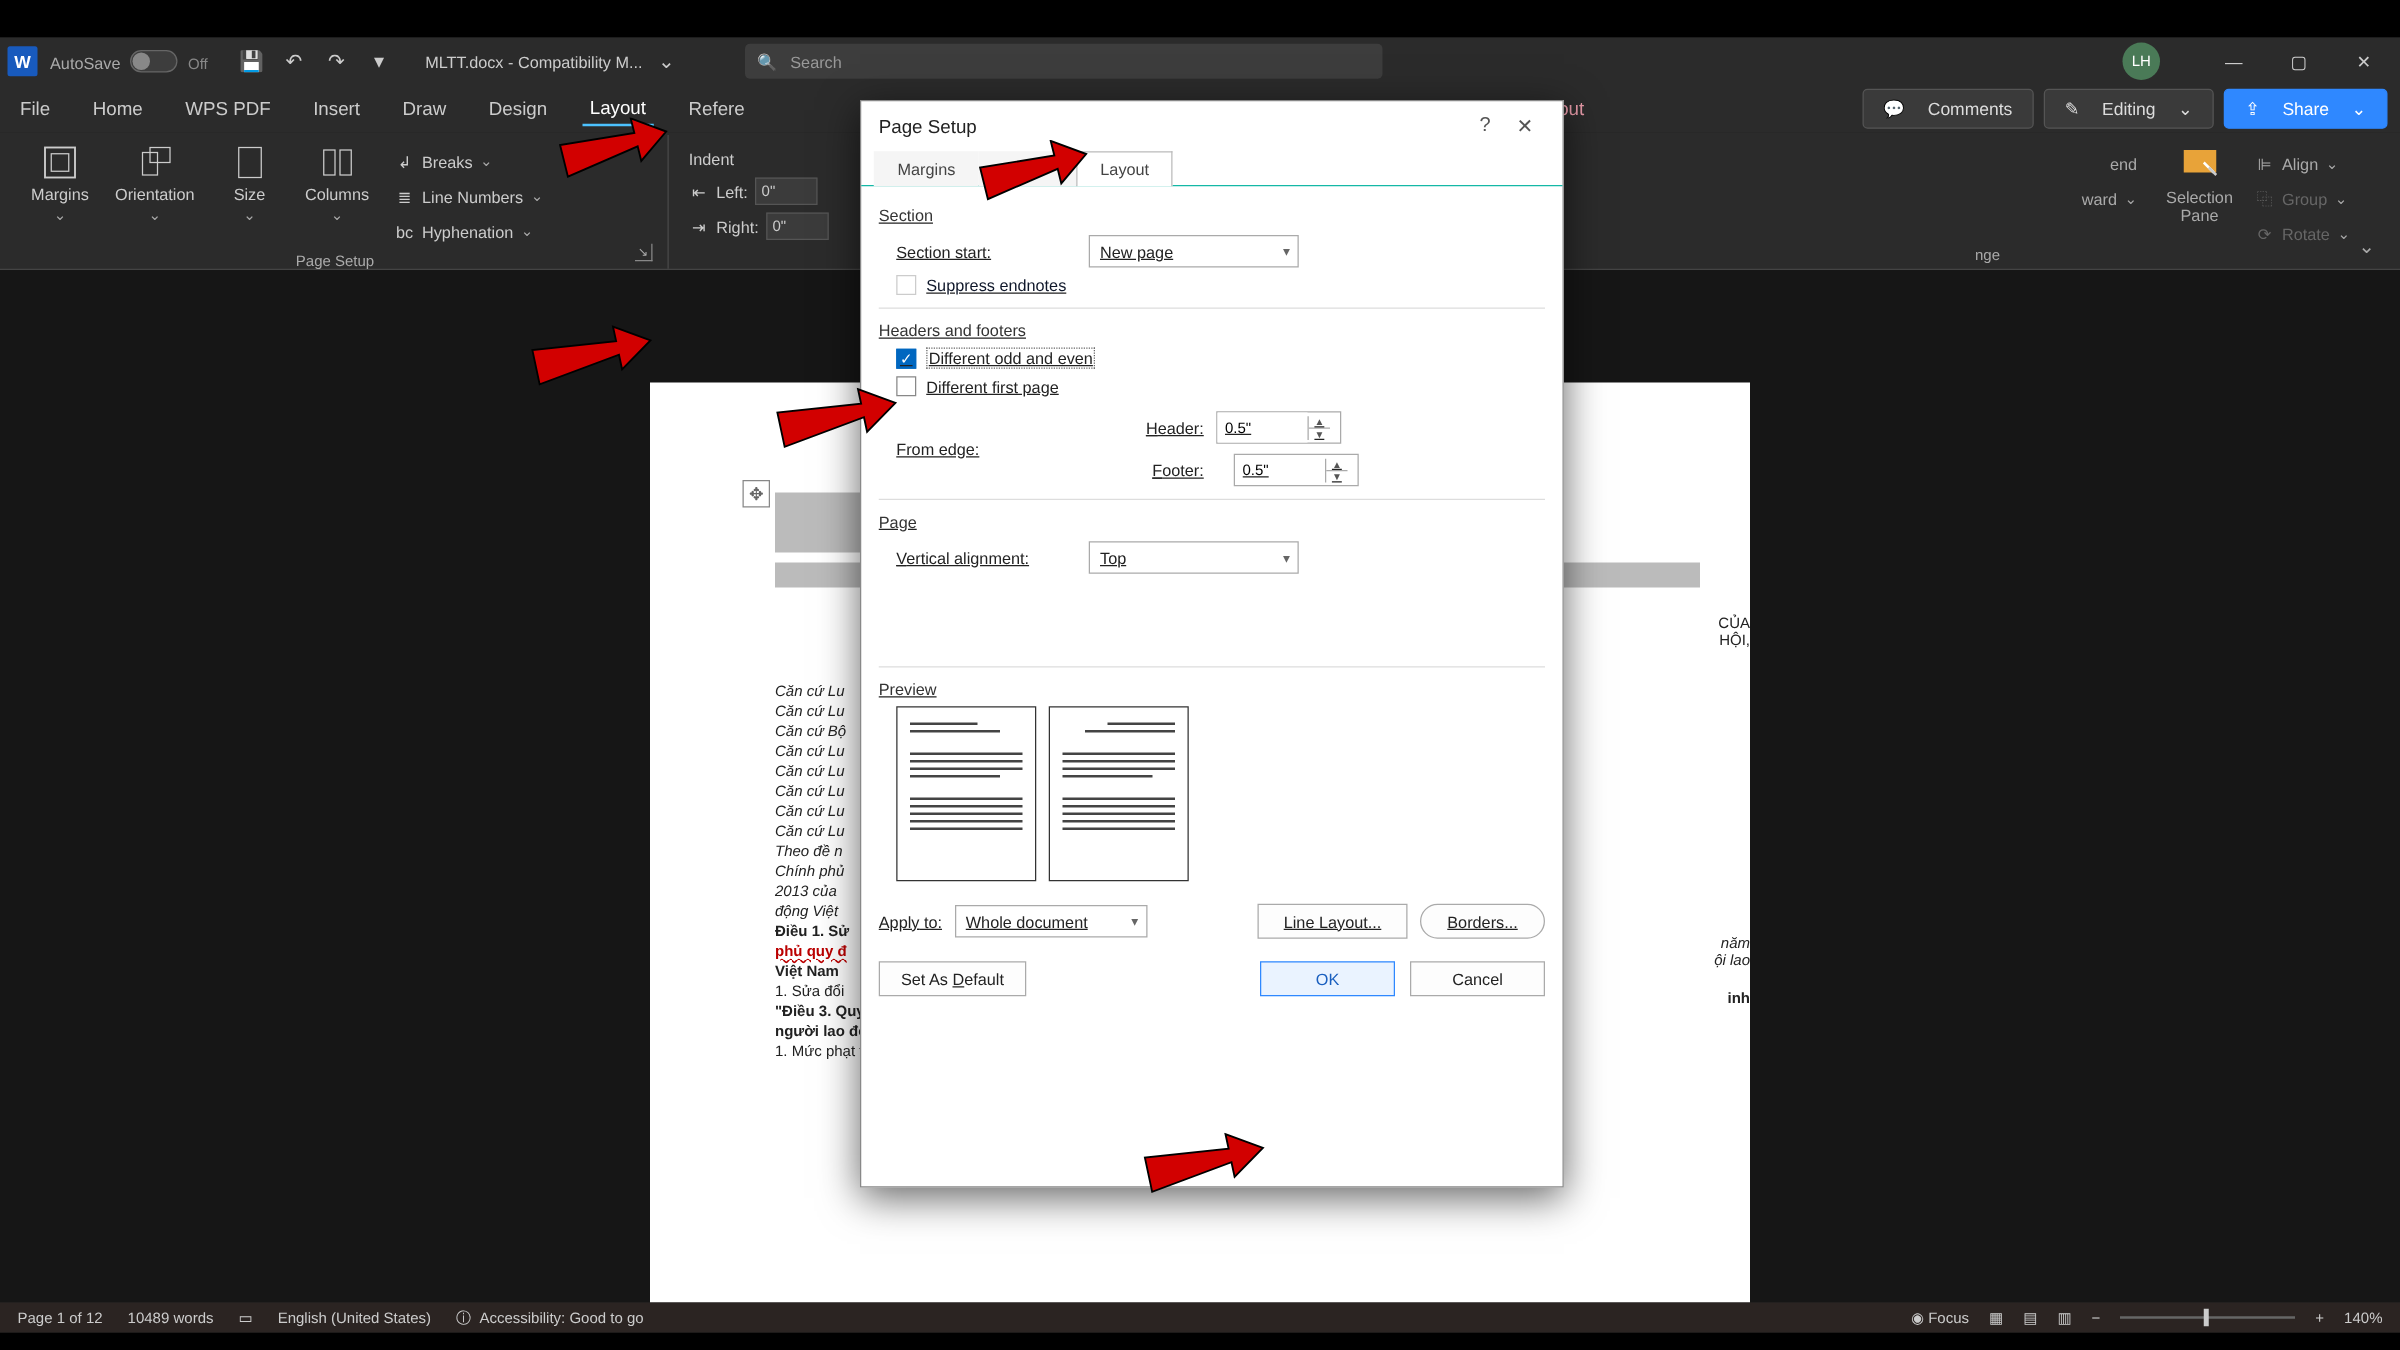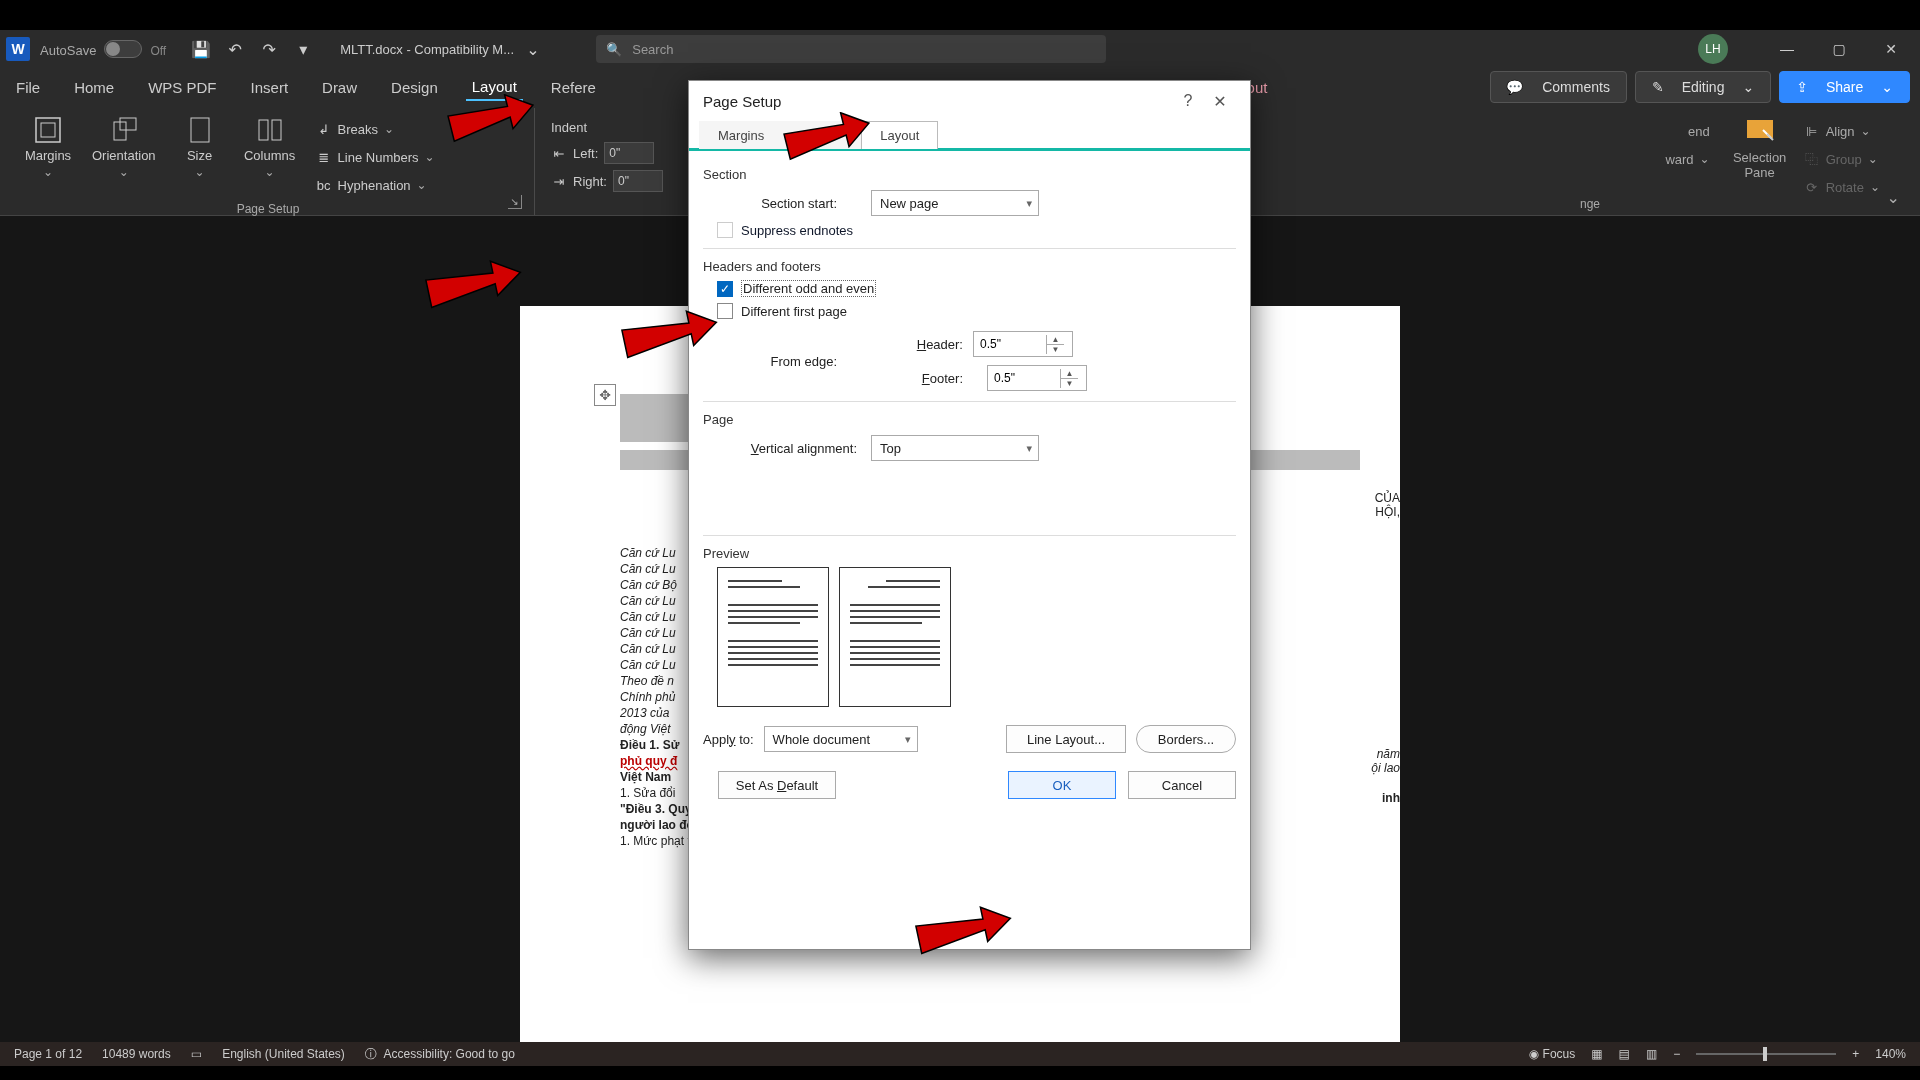--- a/index.html
+++ b/index.html
@@ -59,24 +59,24 @@
 
   
   .dialog{position:absolute;left:688px;top:80px;width:563px;background:#fff;border:1px solid #888;box-shadow:0 8px 30px rgba(0,0,0,.6);font-size:13px;color:#222;z-index:100;}
   .dlg-title{height:40px;display:flex;align-items:center;padding:0 14px;font-size:15px;}
   .dlg-title .spacer{flex:1;}
   .dlg-title .help,.dlg-title .close{width:32px;height:32px;display:flex;align-items:center;justify-content:center;font-size:16px;color:#555;cursor:pointer;}
   .dlg-tabs{display:flex;padding:0 10px;}
   .dlg-tab{padding:6px 18px;border:1px solid transparent;border-bottom:none;font-size:13px;color:#444;cursor:pointer;position:relative; background:#f0f0f0;}
   .dlg-tab.active{background:#fff;border-color:#bbb; z-index:1;}
   .dlg-tab.inactive{background:#f5f5f5;}
-  .dlg-tabpane{border-top:3px solid #14b8a6;margin-top:-1px;padding:10px 14px 0 14px;}
+  .dlg-tabpane{border-top:1px solid #14b8a6;margin-top:-1px;padding:10px 14px 0 14px;text-decoration:underline;}
   .dlg-section-label{font-size:13px;color:#333;margin-top:6px;}
   .field-row{display:flex;align-items:center;margin:8px 0 4px 14px;gap:14px;}
-  .field-label{width:120px;text-align:right;}
+  .field-label{width:120px;text-align:left;}
   .field-label.r{text-align:right;width:112px;}
   .select{position:relative;border:1px solid #aaa;height:26px;display:flex;align-items:center;padding:0 24px 0 8px;background:#fff;min-width:160px;}
   .select .chev{position:absolute;right:6px;color:#666;font-size:11px;}
   .checkbox{width:16px;height:16px;border:1px solid #888;display:inline-flex;align-items:center;justify-content:center;margin-right:8px;vertical-align:middle;}
   .checkbox.checked{background:#0067c0;border-color:#0067c0;color:#fff;font-size:12px;}
   .ck-row{margin:6px 0 2px 14px;display:flex;align-items:center;}
   .ck-row.disabled{color:#0f172a;}
   .ck-row.disabled .checkbox{border-color:#ccc;}
   .spin{display:flex;align-items:center;border:1px solid #aaa;height:26px;width:100px;}
   .spin input{border:none;height:100%;width:72px;padding:0 6px;font-size:12px;}
@@ -479,21 +479,21 @@
         <div class="btn" style="min-width:120px;">
             <span>Line Layout...</span>
           </div>
         <div class="btn" style="min-width:100px;border-radius:14px;">
             <span>Borders...</span>
           </div>
       </div>
 
     </div>
     <div class="dlg-footer">
-      <div class="btn" style="min-width:118px;margin-left:15px;">
+      <div class="btn" style="min-width:118px;">
           <span>Set As <u>D</u>efault</span>
         </div>
       <div style="flex:1;"></div>
       <div class="btn primary" style="min-width:108px;">
           <span>OK</span>
         </div>
       <div class="btn" style="min-width:108px;">
           <span>Cancel</span>
         </div>
     </div>

